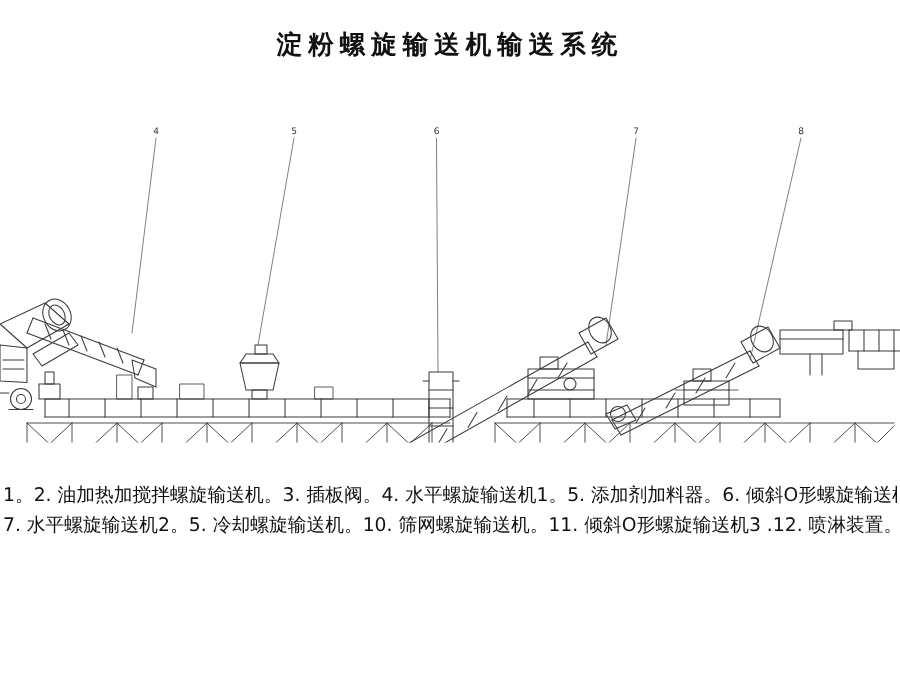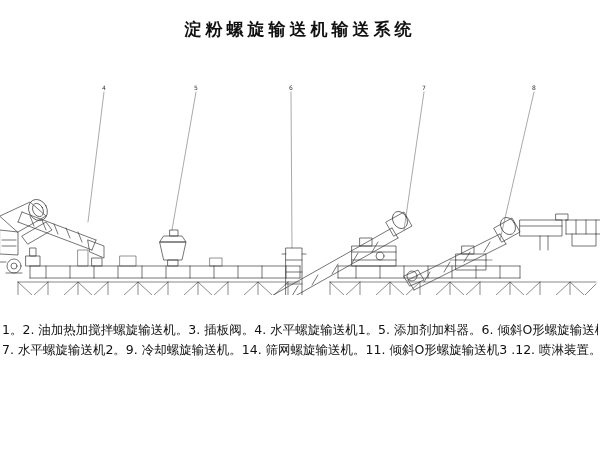--- a/index.html
+++ b/index.html
@@ -216,16 +216,16 @@
 
     <div class="callout-num" style="left:104px; top:14px;">4</div>
     <div class="callout-num" style="left:196px; top:14px;">5</div>
     <div class="callout-num" style="left:291px; top:14px;">6</div>
     <div class="callout-num" style="left:424px; top:14px;">7</div>
     <div class="callout-num" style="left:534px; top:14px;">8</div>
   </div>
 
   <div class="caption">
     <div>1。2. 油加热加搅拌螺旋输送机。3. 插板阀。4. 水平螺旋输送机1。5. 添加剂加料器。6. 倾斜O形螺旋输送机2</div>
-    <div>7. 水平螺旋输送机2。9. 冷却螺旋输送机。14. 筛网螺旋输送机。11. 倾斜O形螺旋输送机3 .12. 喷淋装置。</div>
+    <div>7. 水平螺旋输送机2。5. 冷却螺旋输送机。10. 筛网螺旋输送机。11. 倾斜O形螺旋输送机3 .12. 喷淋装置。</div>
   </div>
 
 </div>
 
 </body></html>

